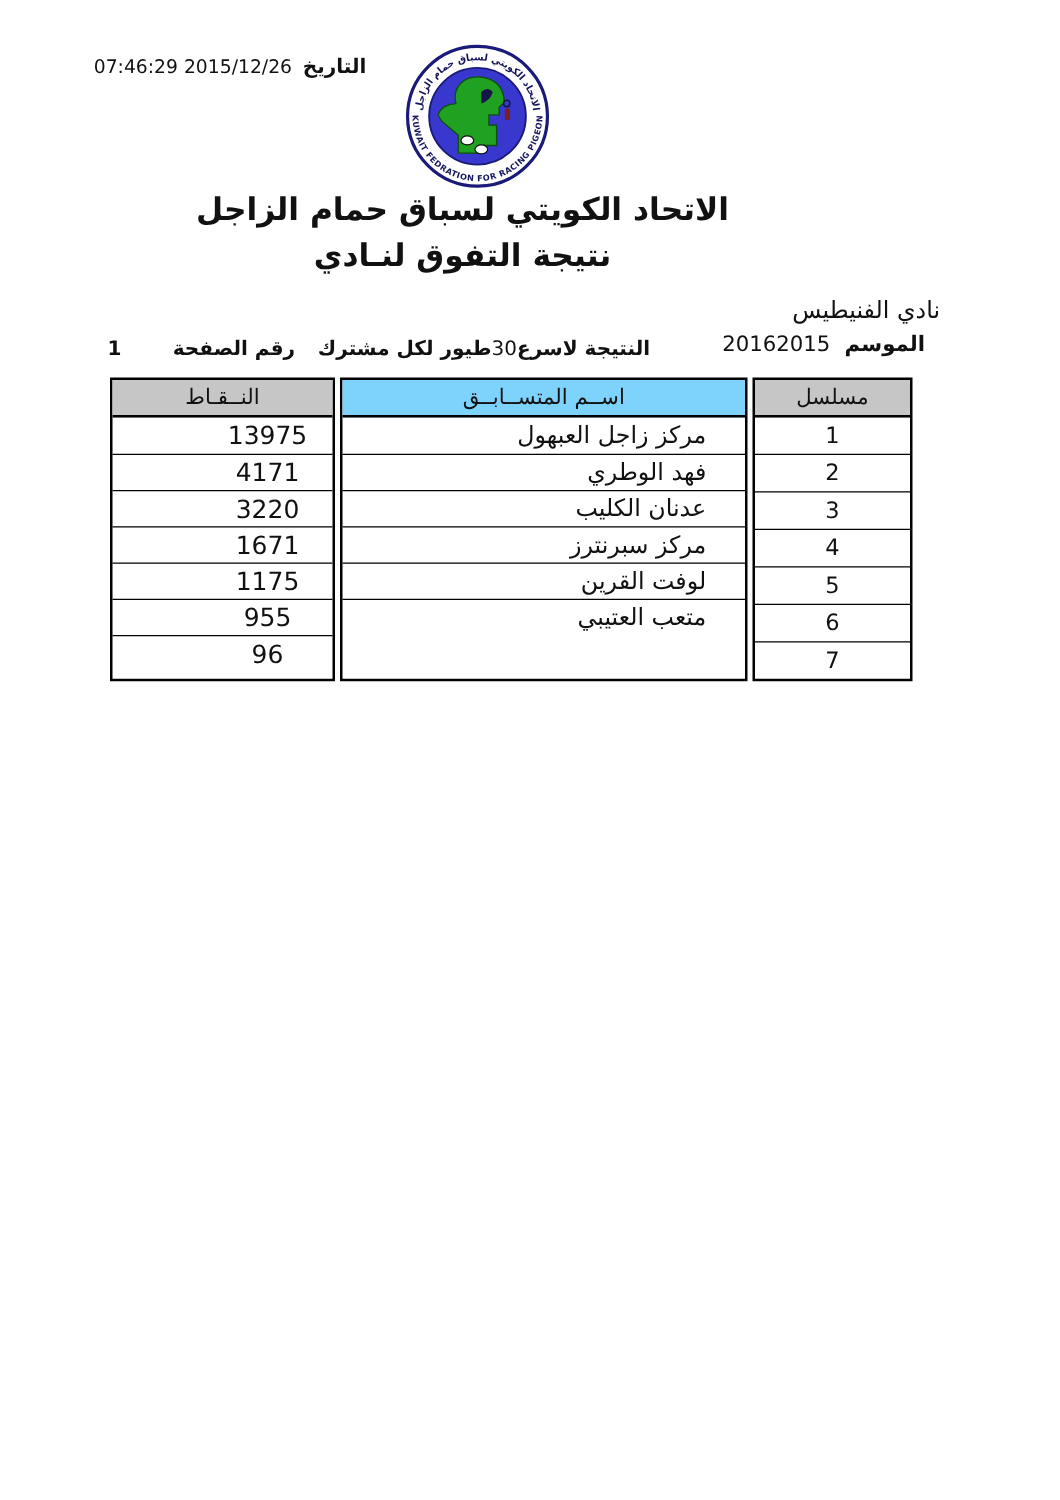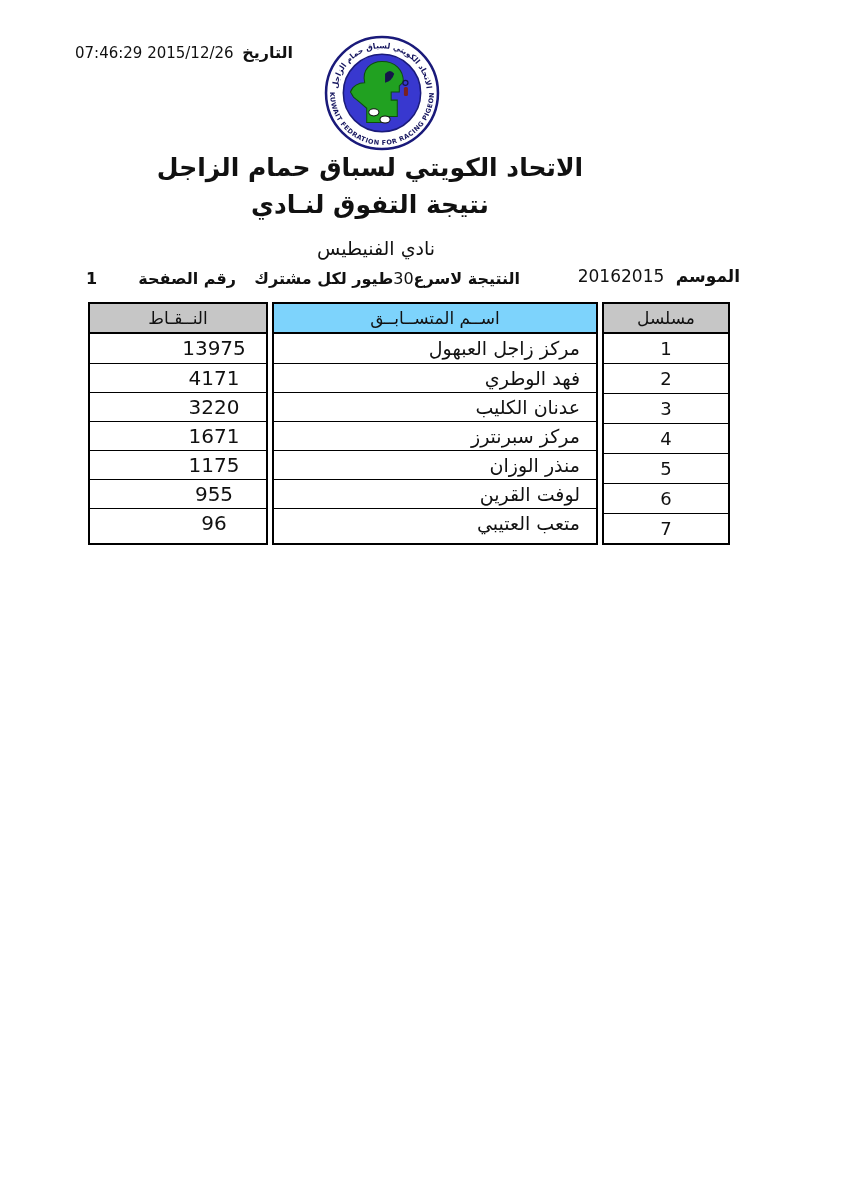--- a/index.html
+++ b/index.html
@@ -18,21 +18,21 @@
   .dateline .lbl { font-weight:bold; font-size:16px; }
 
   
   .logo { position:absolute; left:324px; top:34px; width:116px; height:118px; }
 
   
   .title1 { position:absolute; top:153px; left:0; width:740px; text-align:center;
             font-size:25px; font-weight:bold; direction:rtl; }
   .title2 { position:absolute; top:190px; left:0; width:740px; text-align:center;
             font-size:25px; font-weight:bold; direction:rtl; }
-  .club   { position:absolute; top:237px; left:0; width:752px; text-align:center;
+  .club   { position:absolute; top:237px; left:0; width:752px; 
             font-size:19px; direction:rtl; }
 
   
   .season { position:absolute; top:266px; right:108px; font-size:17px; direction:rtl; white-space:nowrap; }
   .season .val { font-weight:normal; margin-right:6px; }
   .result { position:absolute; top:269px; left:256px; width:264px; font-size:16px;
             direction:rtl; display:flex; justify-content:space-between; align-items:baseline; white-space:nowrap; }
   .pageno { position:absolute; top:269px; left:86px; width:150px; font-size:16px;
             direction:rtl; display:flex; justify-content:space-between; font-weight:bold; }
 
@@ -42,21 +42,21 @@
   .col { border:2px solid #000; box-sizing:border-box; background:#fff; }
   .col-serial { width:128px; }
   .col-name   { width:326px; }
   .col-points { width:180px; }
   .th { height:28px; line-height:28px; background:#c6c6c6; border-bottom:2px solid #000;
         text-align:center; font-weight:normal; font-size:17px; overflow:hidden; white-space:nowrap; }
   .cell { height:29px; line-height:29px; border-top:1.5px solid #000; box-sizing:content-box;
           overflow:hidden; white-space:nowrap; }
   .cells .cell:first-child { border-top:none; }
   .col-serial .cell { text-align:center; font-size:18px; }
-  .col-name   .cell { text-align:right; padding-left:4px; padding-right:16px; font-size:19px; box-sizing:border-box; }
+  .col-name   .cell { text-align:right; padding-left:4px; padding-right:31px; font-size:19px; box-sizing:border-box; }
   .col-points .cell { text-align:center; padding-left:72px; font-size:20px; box-sizing:border-box;
                       font-family:"DejaVu Sans", sans-serif; }
 </style>
 </head>
 <body>
 
 <div class="page">
 
   <div class="dateline">
     <span class="lbl">التاريخ</span>
@@ -125,21 +125,20 @@
           <div class="cell">7</div>
         </div>
     </div>
     <div class="col col-name">
       <div class="th" style="background: #7dd3fc;">اســم المتســابــق</div>
       <div class="cells">
           <div class="cell">مركز زاجل العبهول</div>
           <div class="cell">فهد الوطري</div>
           <div class="cell">عدنان الكليب</div>
           <div class="cell">مركز سبرنترز</div>
-          <div class="cell">منذر الوزان</div>
           <div class="cell">لوفت القرين</div>
           <div class="cell">متعب العتيبي</div>
         </div>
     </div>
     <div class="col col-points">
       <div class="th" style="background: rgb(198, 198, 198);">النــقـاط</div>
       <div class="cells">
           <div class="cell">13975</div>
           <div class="cell">4171</div>
           <div class="cell">3220</div>

